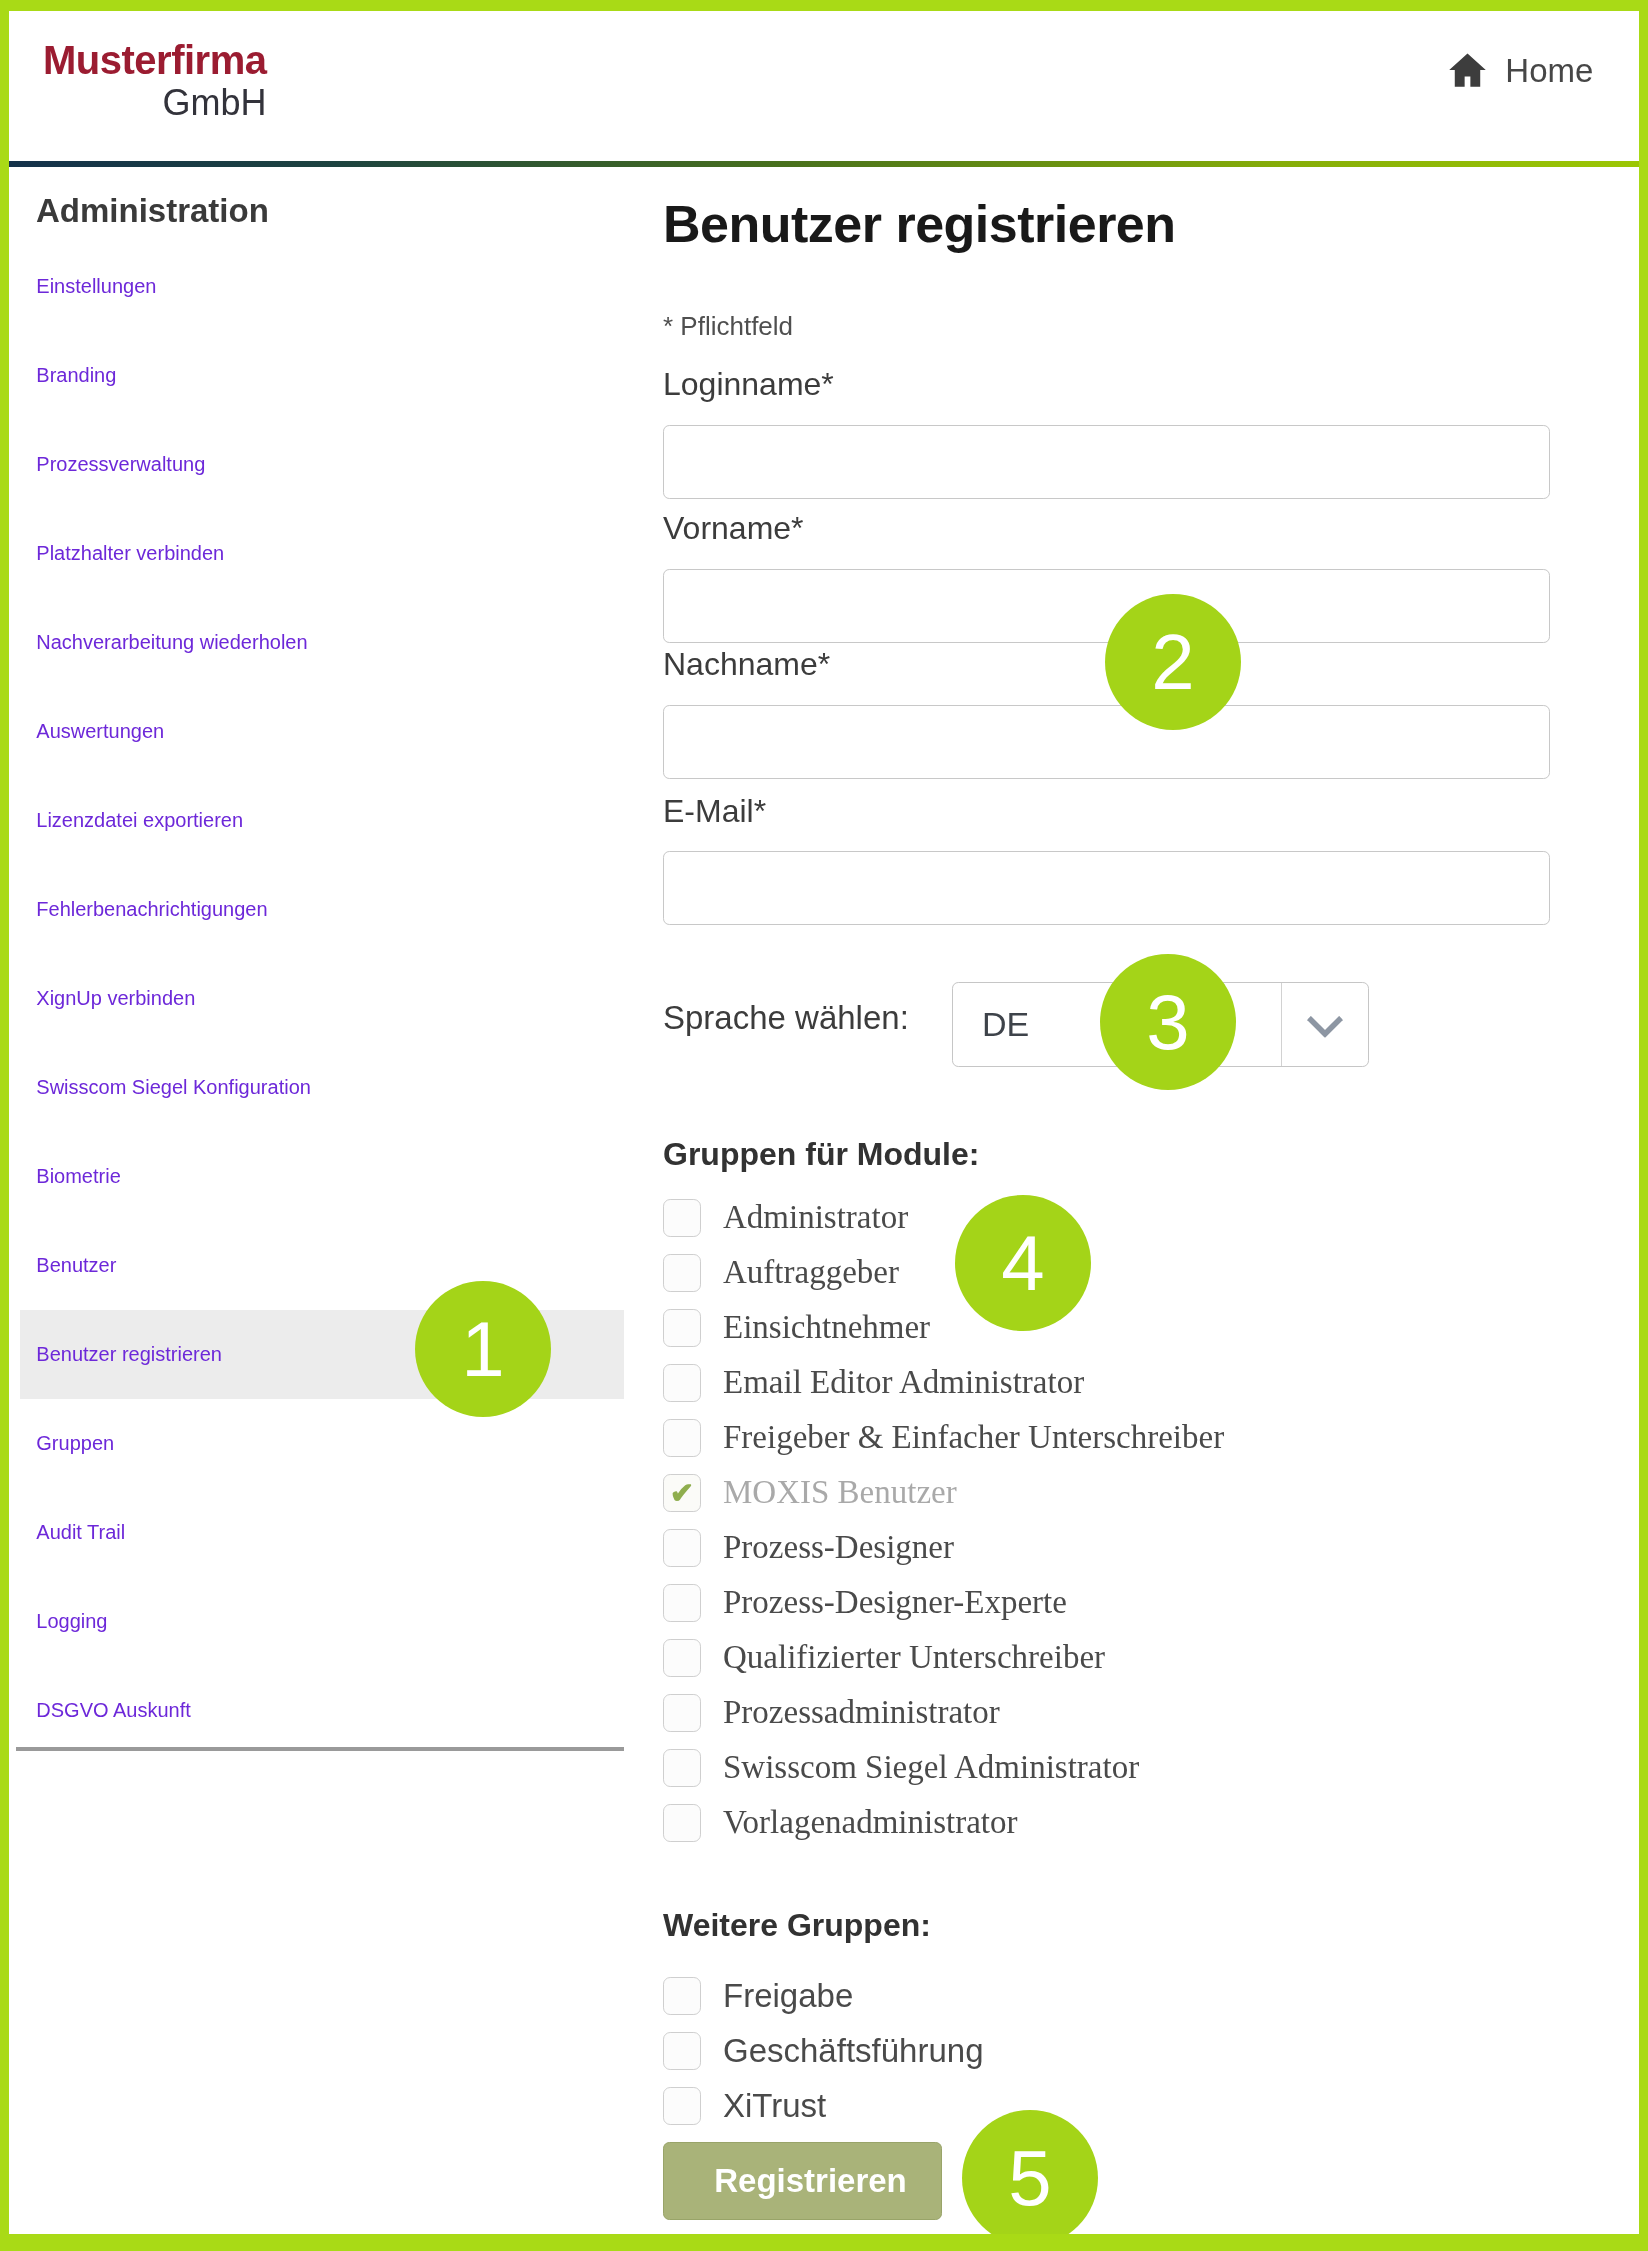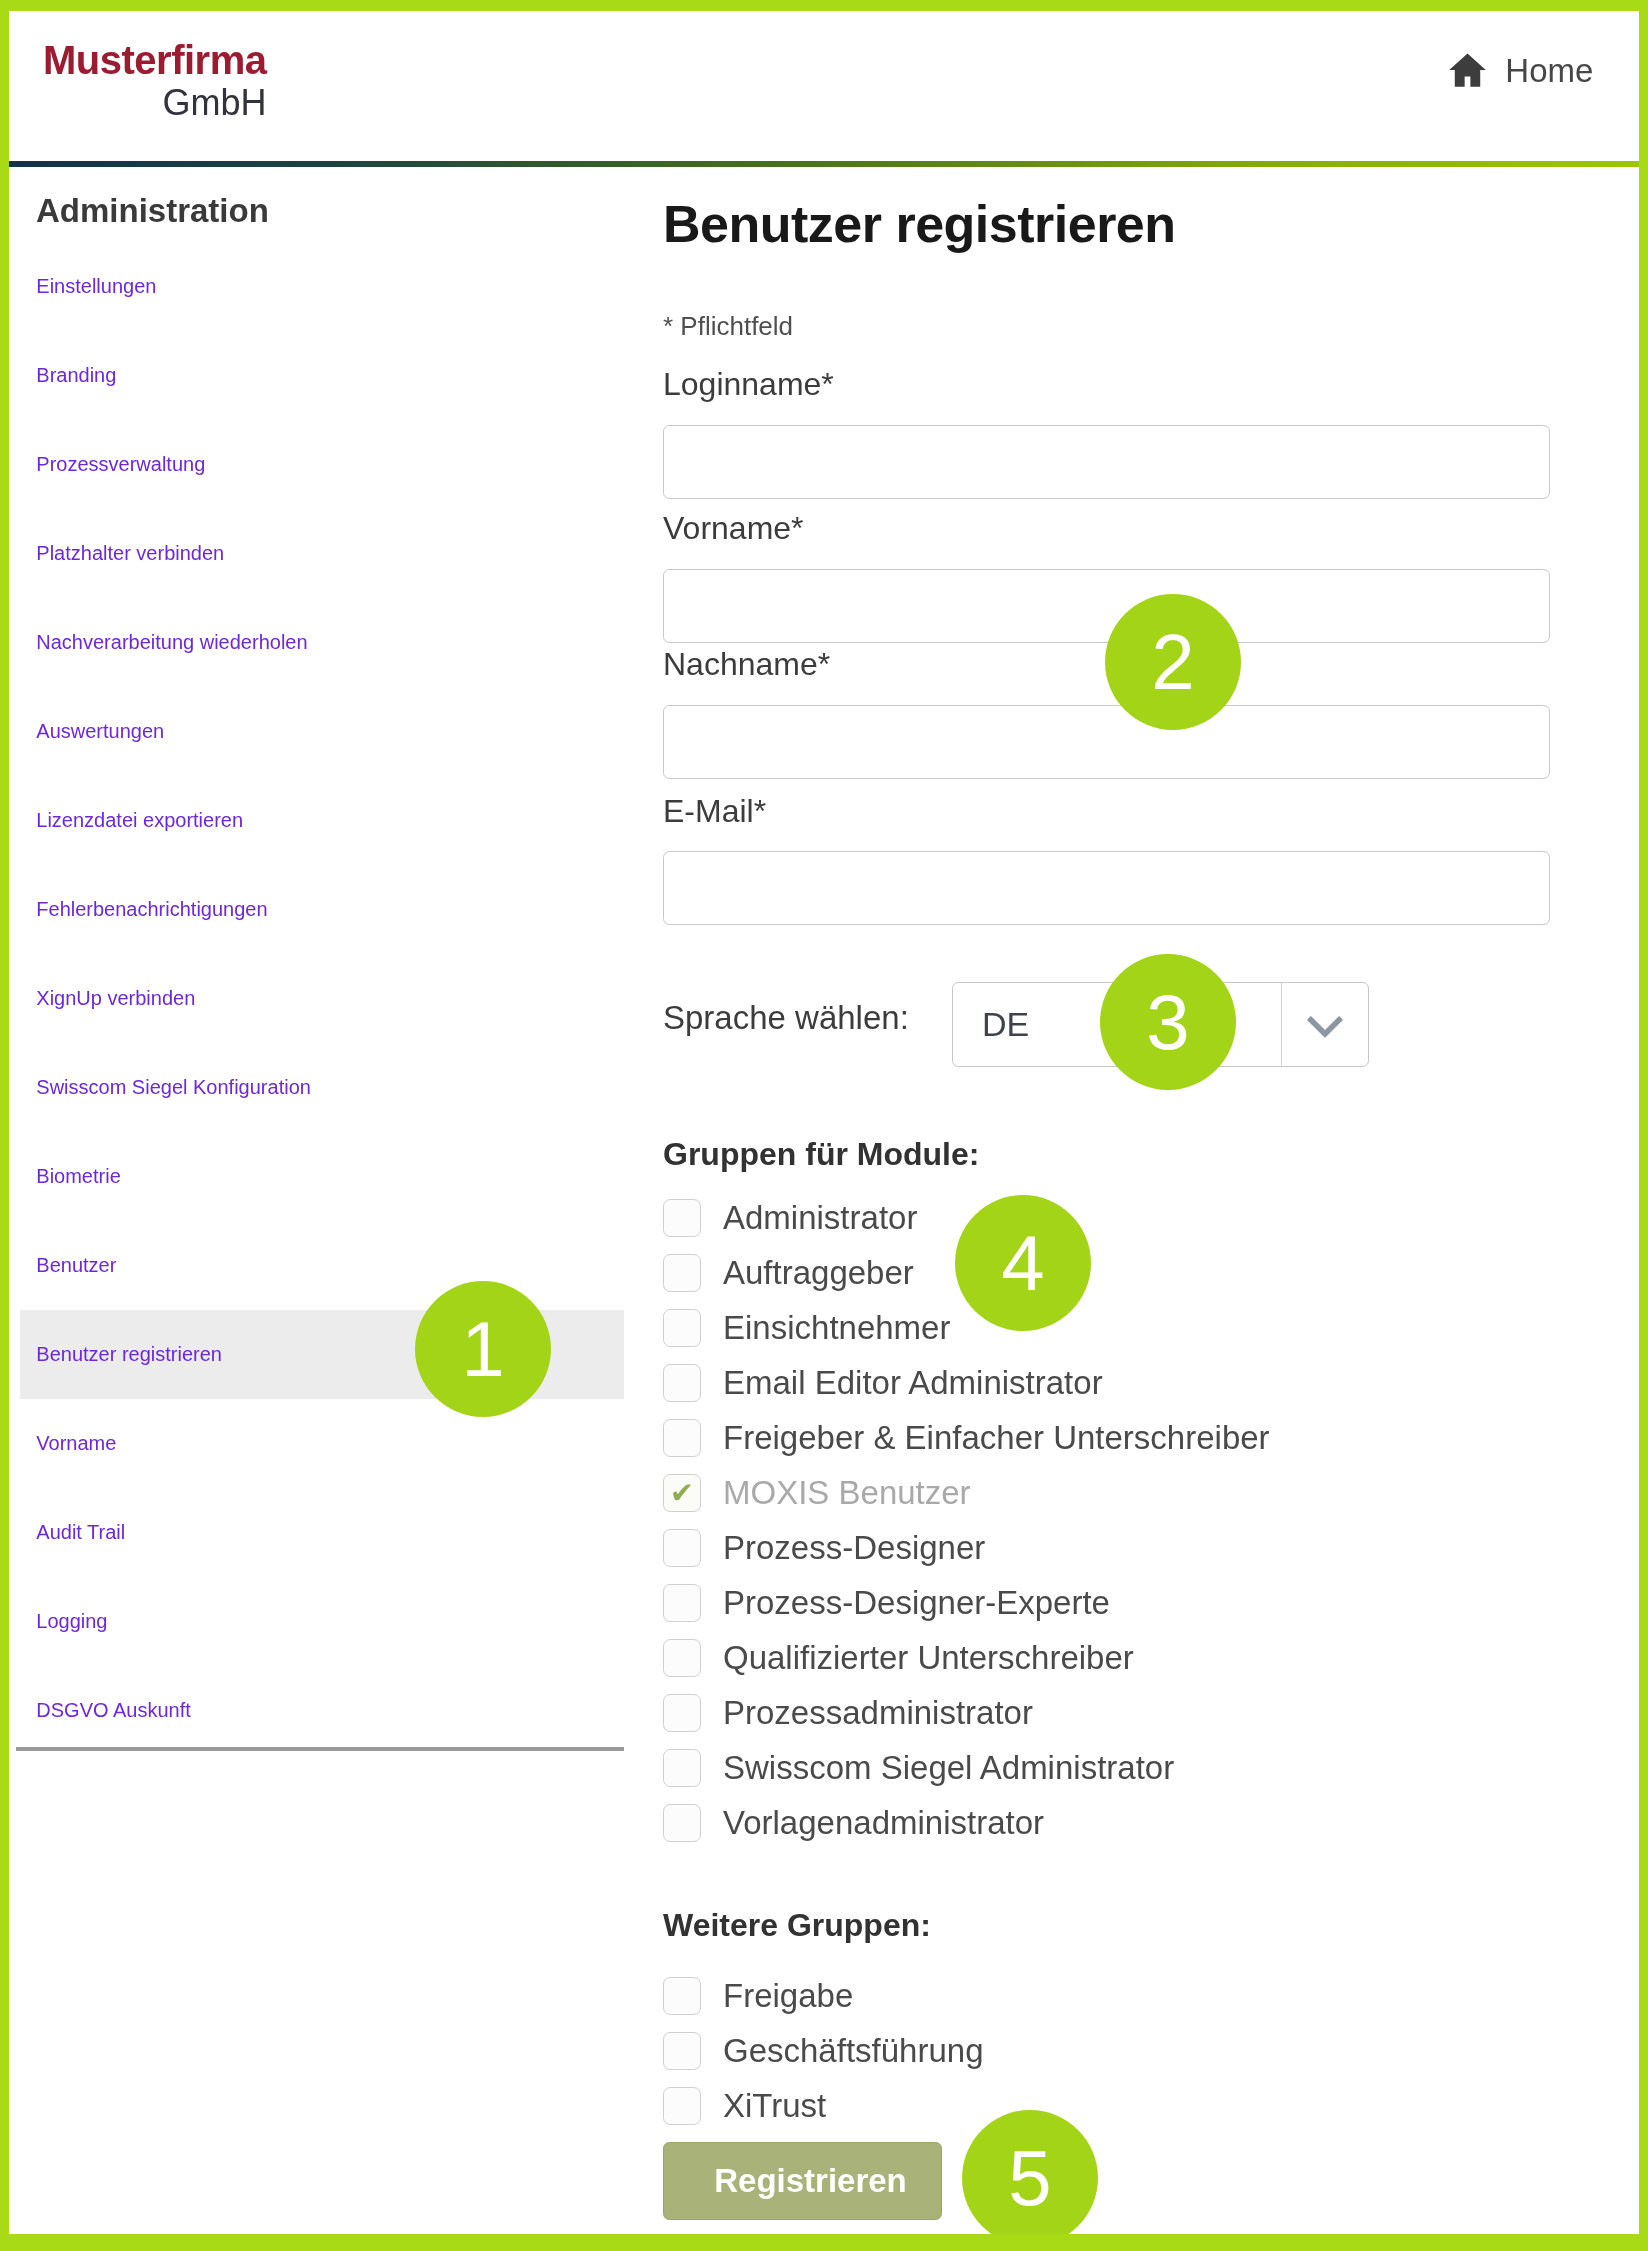--- a/index.html
+++ b/index.html
@@ -44,21 +44,21 @@
   .select{left:943px;top:971px;width:417px;height:85px;box-sizing:border-box;
     border:1.8px solid #c6c6c6;border-radius:6.3px;background:#fff;display:flex;cursor:pointer;}
   .sel-val{flex:1;display:flex;align-items:center;padding-left:29px;font-size:34px;color:#3e434a;}
   .sel-btn{width:86px;border-left:1.8px solid #d2d2d2;display:flex;align-items:center;justify-content:center;}
   .chev{width:20px;height:20px;border-right:6.3px solid #8d96a3;border-bottom:6.3px solid #8d96a3;
     transform:rotate(45deg) translate(-3.6px,-3.6px);border-radius:1.8px;}
 
   .grp-hdr{font-size:32px;font-weight:bold;color:#323232;left:654px;}
   .hdr-mod{top:1125px;} .hdr-other{top:1896px;}
   .chk-list{left:654px;width:905px;}
-  .list-mod{top:1179px;} .list-other{top:1957px;}
+  .list-mod{top:1179px;font-family:Liberation Serif, serif;} .list-other{top:1957px;}
   .chk-row{height:55px;display:flex;align-items:center;gap:22px;}
   .chk{width:38px;height:38px;box-sizing:border-box;border:1.8px solid #cfcfcf;border-radius:7.2px;
     background:#fcfcfc;flex:none;cursor:pointer;display:flex;align-items:center;justify-content:center;}
   .chk.checked{color:#8fae4e;font-size:29px;font-weight:bold;background:#fbfbf8;}
   .chk-lbl{font-size:33px;color:#4a4a4a;white-space:nowrap;}
   .chk-lbl.dis{color:#a9a9a9;}
 
   .submit{left:654px;top:2131px;width:279px;height:78px;box-sizing:border-box;
     background:#a9b379;border:1.8px solid #99a469;border-radius:6.3px;color:#fff;
     font-size:33px;font-weight:bold;display:flex;align-items:center;justify-content:center;cursor:pointer;padding-left:16px;}
@@ -122,21 +122,21 @@
   <div class="sb-item">
       <span>Biometrie</span>
     </div>
   <div class="sb-item">
       <span>Benutzer</span>
     </div>
   <div class="sb-item active">
       <span>Benutzer registrieren</span>
     </div>
   <div class="sb-item">
-      <span>Vorname</span>
+      <span>Gruppen</span>
     </div>
   <div class="sb-item">
       <span>Audit Trail</span>
     </div>
   <div class="sb-item">
       <span>Logging</span>
     </div>
   <div class="sb-item">
       <span>DSGVO Auskunft</span>
     </div>

